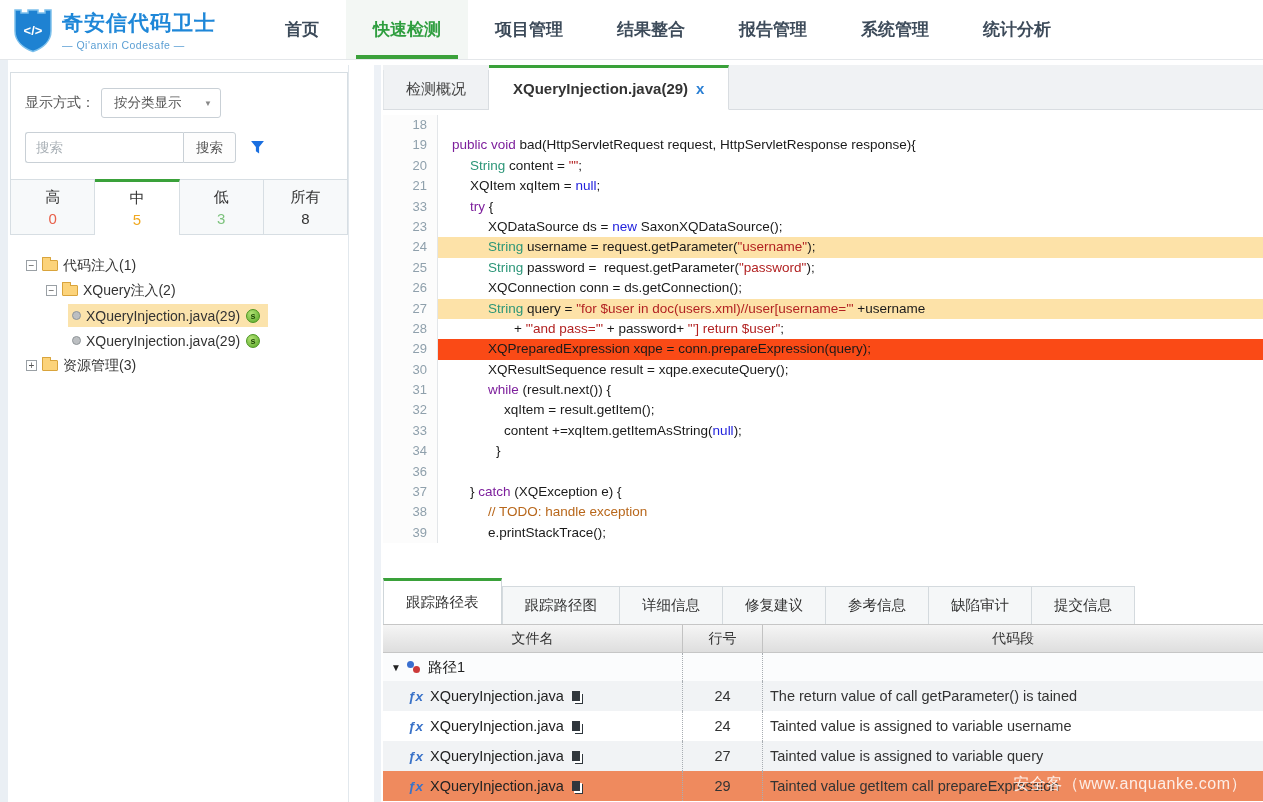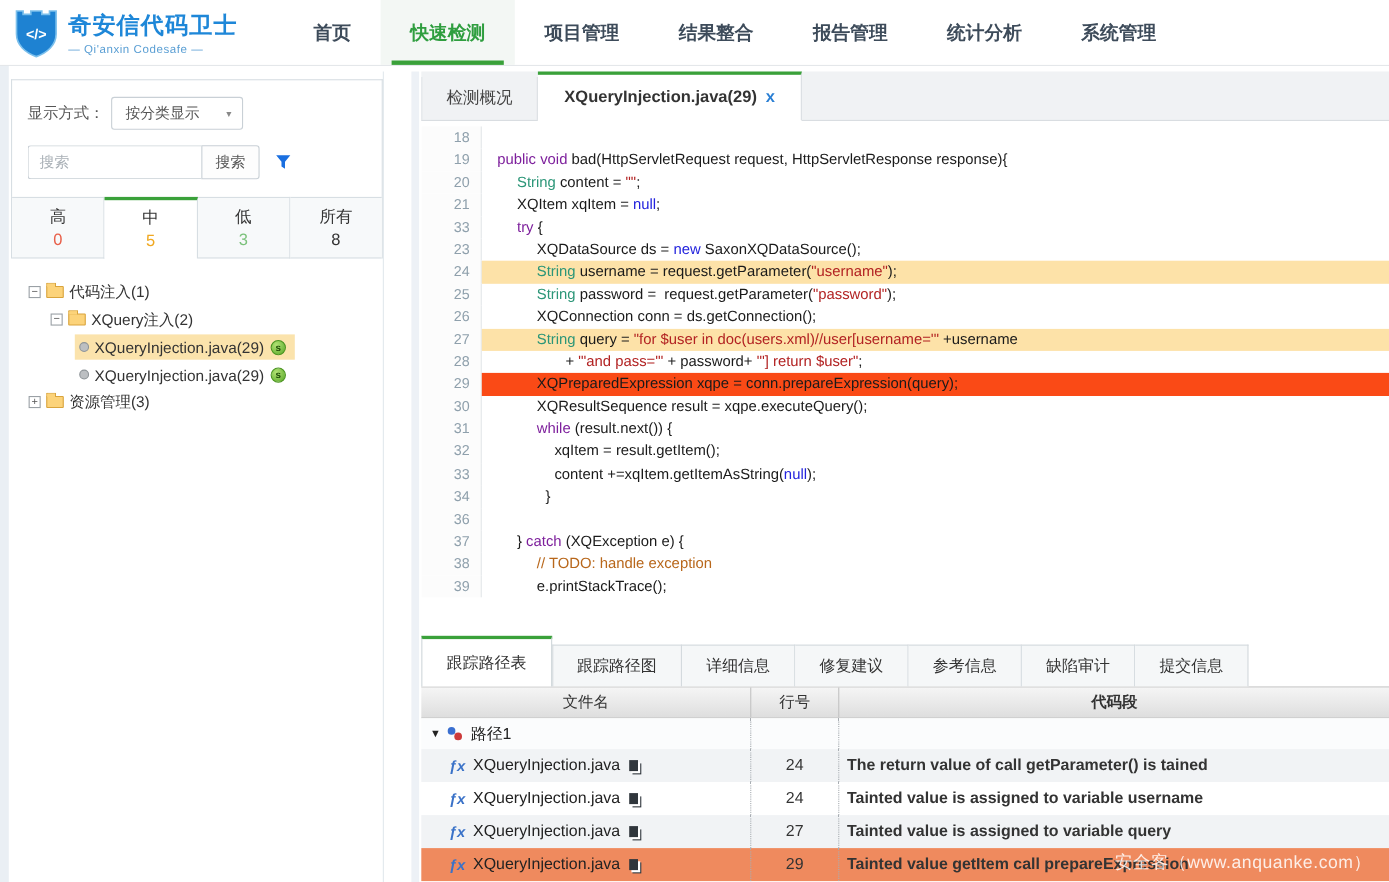--- a/index.html
+++ b/index.html
@@ -106,21 +106,21 @@
     border-right:1px solid #d4dade; }
   .btab.first-inactive { border-left:1px solid #d4dade; }
   .btab.active { height:46px; background:#fff; border-top:3px solid #3aa13a;
     border-left:1px solid #cfd6da; border-right:1px solid #cfd6da; }
   .grid-header { height:29px; display:flex; background:linear-gradient(#f5f5f5,#dedede);
     border-top:1px solid #c6c6c6; border-bottom:1px solid #c6c6c6; }
   .gh-cell { display:flex; align-items:center; justify-content:center; font-size:14px; color:#333; }
   .gh-cell + .gh-cell { border-left:1px solid #c2c2c2; }
   .col-file { flex:0 0 299px; }
   .col-line { flex:0 0 80px; }
-  .col-desc { flex:1;font-weight:bold; }
+  .col-desc { flex:1; }
   .grid-row { display:flex; height:30px; align-items:stretch; background:#fff; font-size:14.5px; }
   .grid-row.alt { background:#f1f3f5; }
   .grid-row.selected { background:#ef8a5e; }
   .grid-row.group { height:28px; background:#fbfcfd; }
   .gc { display:flex; align-items:center; }
   .gc.col-line { justify-content:center; border-left:1px dotted #a8adb2; }
   .gc.col-desc { padding-left:7px; border-left:1px dotted #a8adb2; color:#333; }
   .gc.col-file { padding-left:25px; color:#222; }
   .group .col-file { padding-left:8px; }
   .tri-down { font-size:10px; color:#222; margin-right:6px; }
@@ -151,22 +151,22 @@
         <div class="brand-title">奇安信代码卫士</div>
         <div class="brand-sub">— Qi'anxin Codesafe —</div>
       </div>
     </div>
     <div class="nav-menu" id="nav-menu">
         <div class="nav-item">首页</div>
         <div class="nav-item active">快速检测</div>
         <div class="nav-item">项目管理</div>
         <div class="nav-item">结果整合</div>
         <div class="nav-item">报告管理</div>
+        <div class="nav-item">系统管理</div>
         <div class="nav-item">统计分析</div>
-        <div class="nav-item">系统管理</div>
       </div>
   </div>
 
   <div class="left-strip"></div>
   <div class="sidebar-edge"></div>
   <div class="mid-strip"></div>
 
   <div class="sidebar">
     <div class="filter-box">
       <div class="fb-row">

